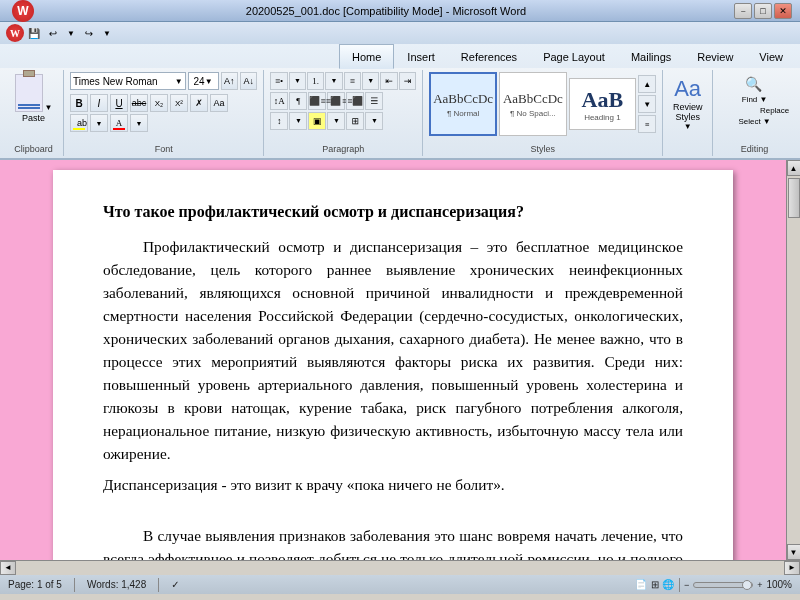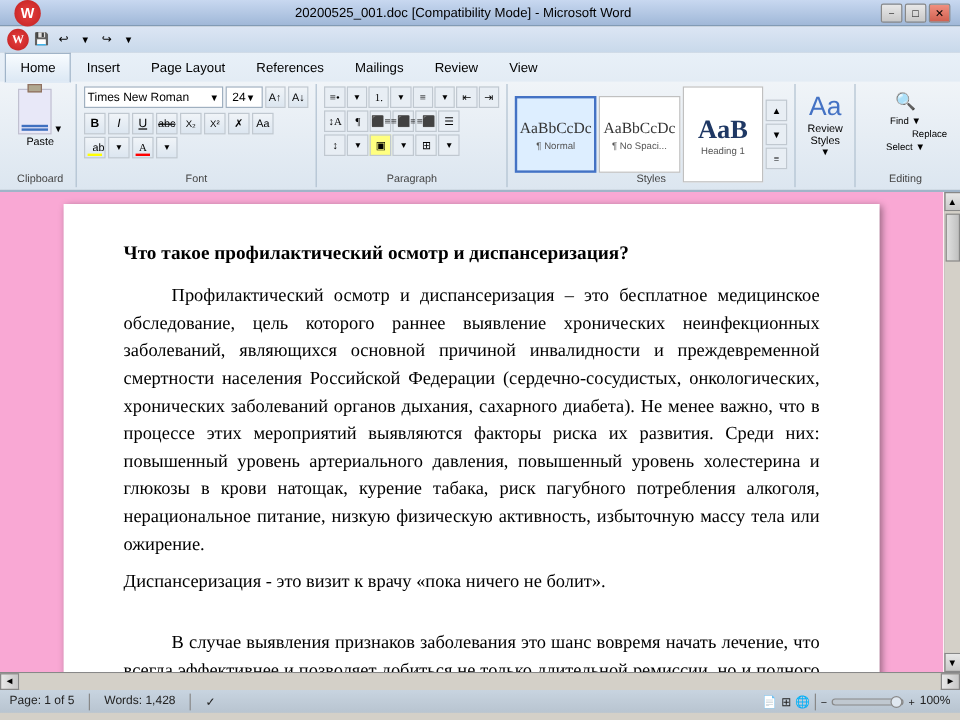--- a/index.html
+++ b/index.html
@@ -46,20 +46,21 @@
     
     .ribbon {
       background: linear-gradient(to bottom, #e8f0f8, #d0dce8);
       border-bottom: 2px solid #a0b4c8;
     }
     .ribbon-tabs {
       display: flex;
       height: 24px;
       padding: 0 4px;
       gap: 0;
+      justify-content: flex-end;
     }
     .ribbon-tab {
       font-family: Arial, sans-serif;
       font-size: 11px;
       padding: 0 12px;
       display: flex; align-items: center;
       cursor: pointer;
       border-top: 1px solid transparent;
       border-left: 1px solid transparent;
       border-right: 1px solid transparent;
@@ -174,21 +175,21 @@
       width: 68px; height: 64px;
       border: 1px solid #c0c0c0;
       background: white;
       display: flex; flex-direction: column; align-items: center; justify-content: center;
       font-family: Arial, sans-serif;
       font-size: 9px;
       cursor: pointer;
       padding: 2px;
     }
     .style-heading {
-      width: 68px; height: 80px;
+      width: 68px; height: 52px;
       border: 1px solid #c0c0c0;
       background: white;
       display: flex; flex-direction: column; align-items: center; justify-content: center;
       cursor: pointer;
       padding: 2px;
     }
 
     
     .change-styles-group { min-width: 50px; }
     .change-styles-btn {
@@ -385,24 +386,24 @@
 
 <div class="ribbon">
   <div class="ribbon-tabs">
     <div class="ribbon-tab active">
       <span>Home</span>
     </div>
     <div class="ribbon-tab">
       <span>Insert</span>
     </div>
     <div class="ribbon-tab">
+      <span>References</span>
+    </div>
+    <div class="ribbon-tab">
       <span>Page Layout</span>
-    </div>
-    <div class="ribbon-tab">
-      <span>References</span>
     </div>
     <div class="ribbon-tab">
       <span>Mailings</span>
     </div>
     <div class="ribbon-tab">
       <span>Review</span>
     </div>
     <div class="ribbon-tab">
       <span>View</span>
     </div>

